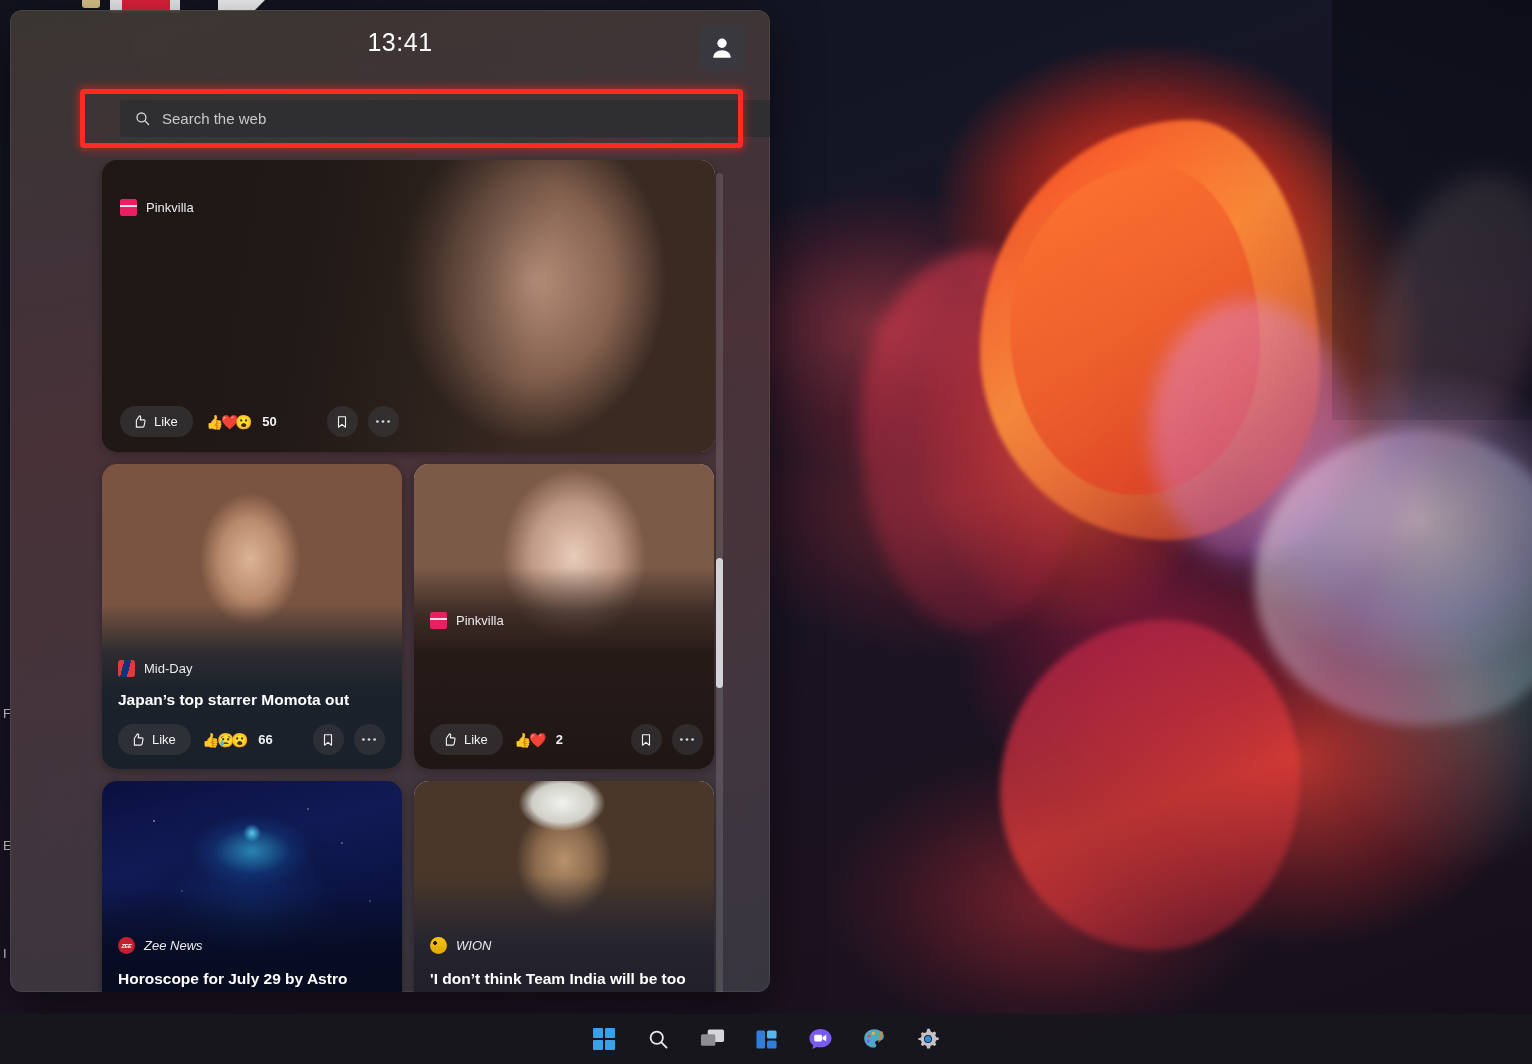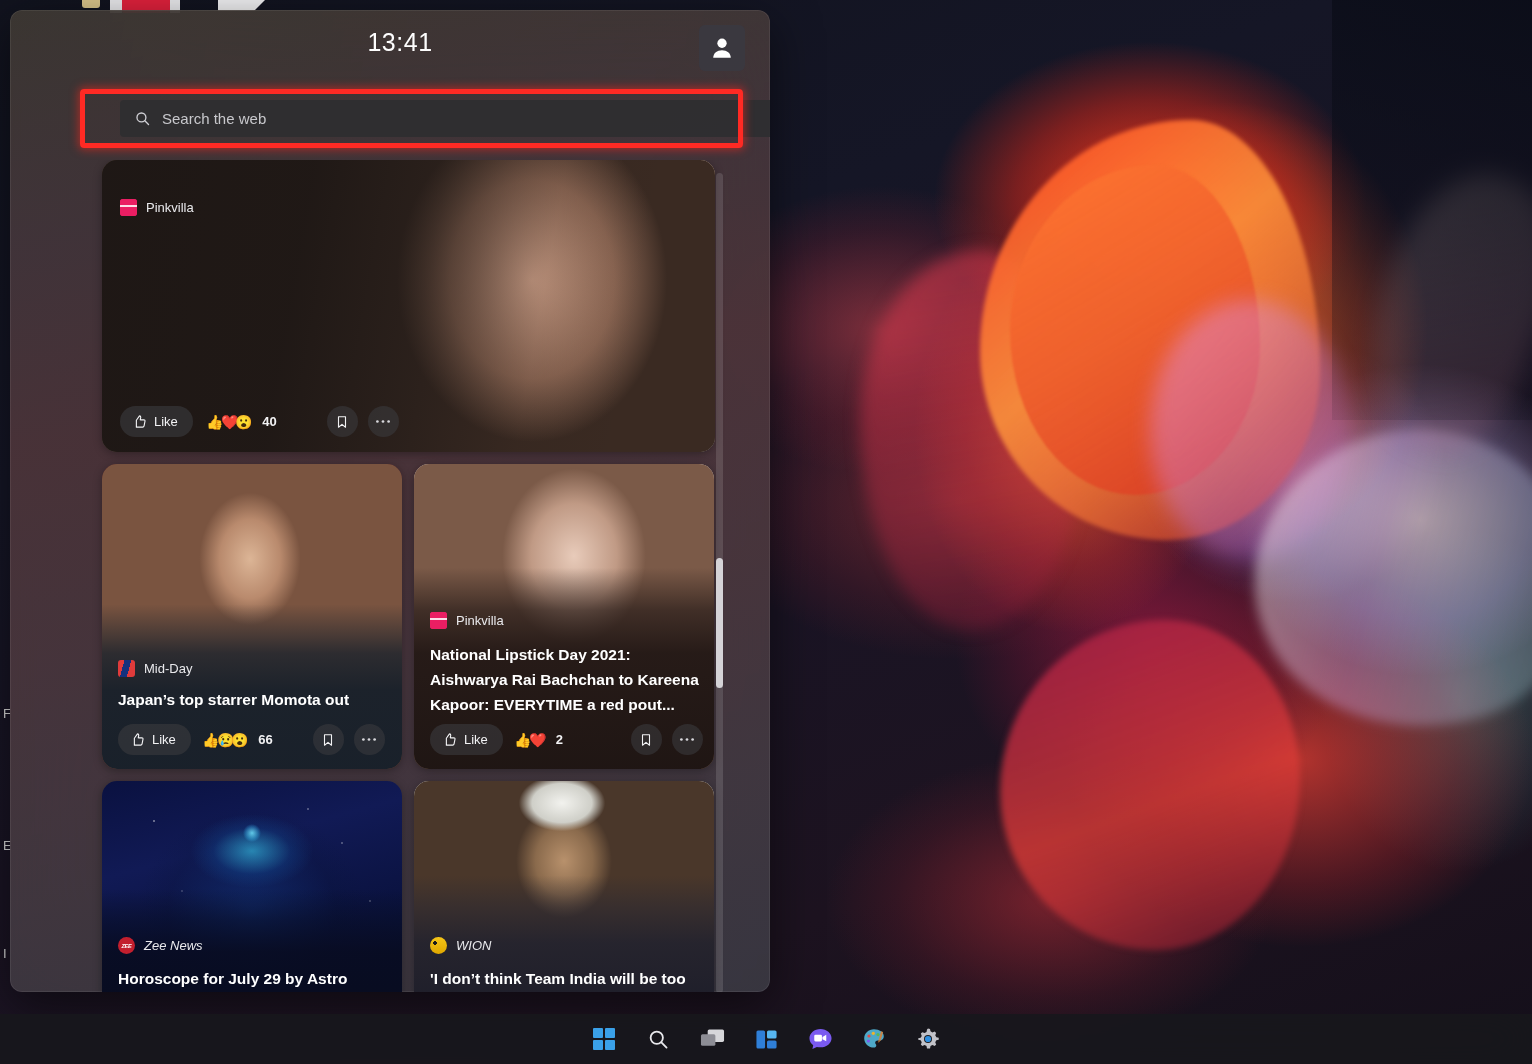--- a/index.html
+++ b/index.html
@@ -257,21 +257,21 @@
 
           <div class="actions hero-actions">
             <div class="like-pill">
               <svg width="15" height="15" viewBox="0 0 24 24" fill="none" stroke="#f2f2f4" stroke-width="1.8">
                 <path d="M7 21V10l5-7c1.3 0 2 .9 2 2l-.8 4.3H19c1.2 0 2 1 1.8 2.1L19.3 19c-.2 1.1-1.1 2-2.2 2z" stroke-linejoin="round"></path>
               </svg>
               <span>Like</span>
             </div>
             <div class="reacts" style="margin-left:4px;">
               <span class="react-emojis">👍❤️😮</span>
-              <span style="margin-left:8px;font-weight:600;">40</span>
+              <span style="margin-left:8px;font-weight:600;">50</span>
             </div>
             <div class="icon-circle" style="margin-left:40px;">
               <svg width="14" height="16" viewBox="0 0 24 24" fill="none" stroke="#f2f2f4" stroke-width="1.9">
                 <path d="M6 3h12v18l-6-5-6 5z" stroke-linejoin="round"></path>
               </svg>
             </div>
             <div class="icon-circle">
               <svg width="16" height="5" viewBox="0 0 20 6">
                 <circle cx="3" cy="3" r="1.7" fill="#d8d8dc"></circle>
                     <circle cx="10" cy="3" r="1.7" fill="#d8d8dc"></circle>
@@ -338,21 +338,20 @@
             background:linear-gradient(180deg, rgba(34,24,22,0) 34%, rgba(34,24,22,0.66) 48%,
                        rgba(32,22,20,0.93) 62%, rgba(30,21,19,0.99) 100%);"></div>
 
           <div class="src-row hb-src">
             <div class="src-logo" style="background:#ea1e63;">
               <div style="width:100%;height:100%;background:
                 linear-gradient(#ea1e63 0 38%, rgba(255,255,255,0.85) 38% 50%, #ea1e63 50% 100%);"></div>
             </div>
             <span class="src-name">Pinkvilla</span>
           </div>
-          <div class="card-title hb-title">National Lipstick Day 2021: Aishwarya Rai Bachchan to Kareena Kapoor: EVERYTIME a red pout...</div>
 
           <div class="actions hb-actions">
             <div class="like-pill">
               <svg width="15" height="15" viewBox="0 0 24 24" fill="none" stroke="#f2f2f4" stroke-width="1.8">
                 <path d="M7 21V10l5-7c1.3 0 2 .9 2 2l-.8 4.3H19c1.2 0 2 1 1.8 2.1L19.3 19c-.2 1.1-1.1 2-2.2 2z" stroke-linejoin="round"></path>
               </svg>
               <span>Like</span>
             </div>
             <div class="reacts" style="margin-left:2px;">
               <span class="react-emojis">👍❤️</span>

